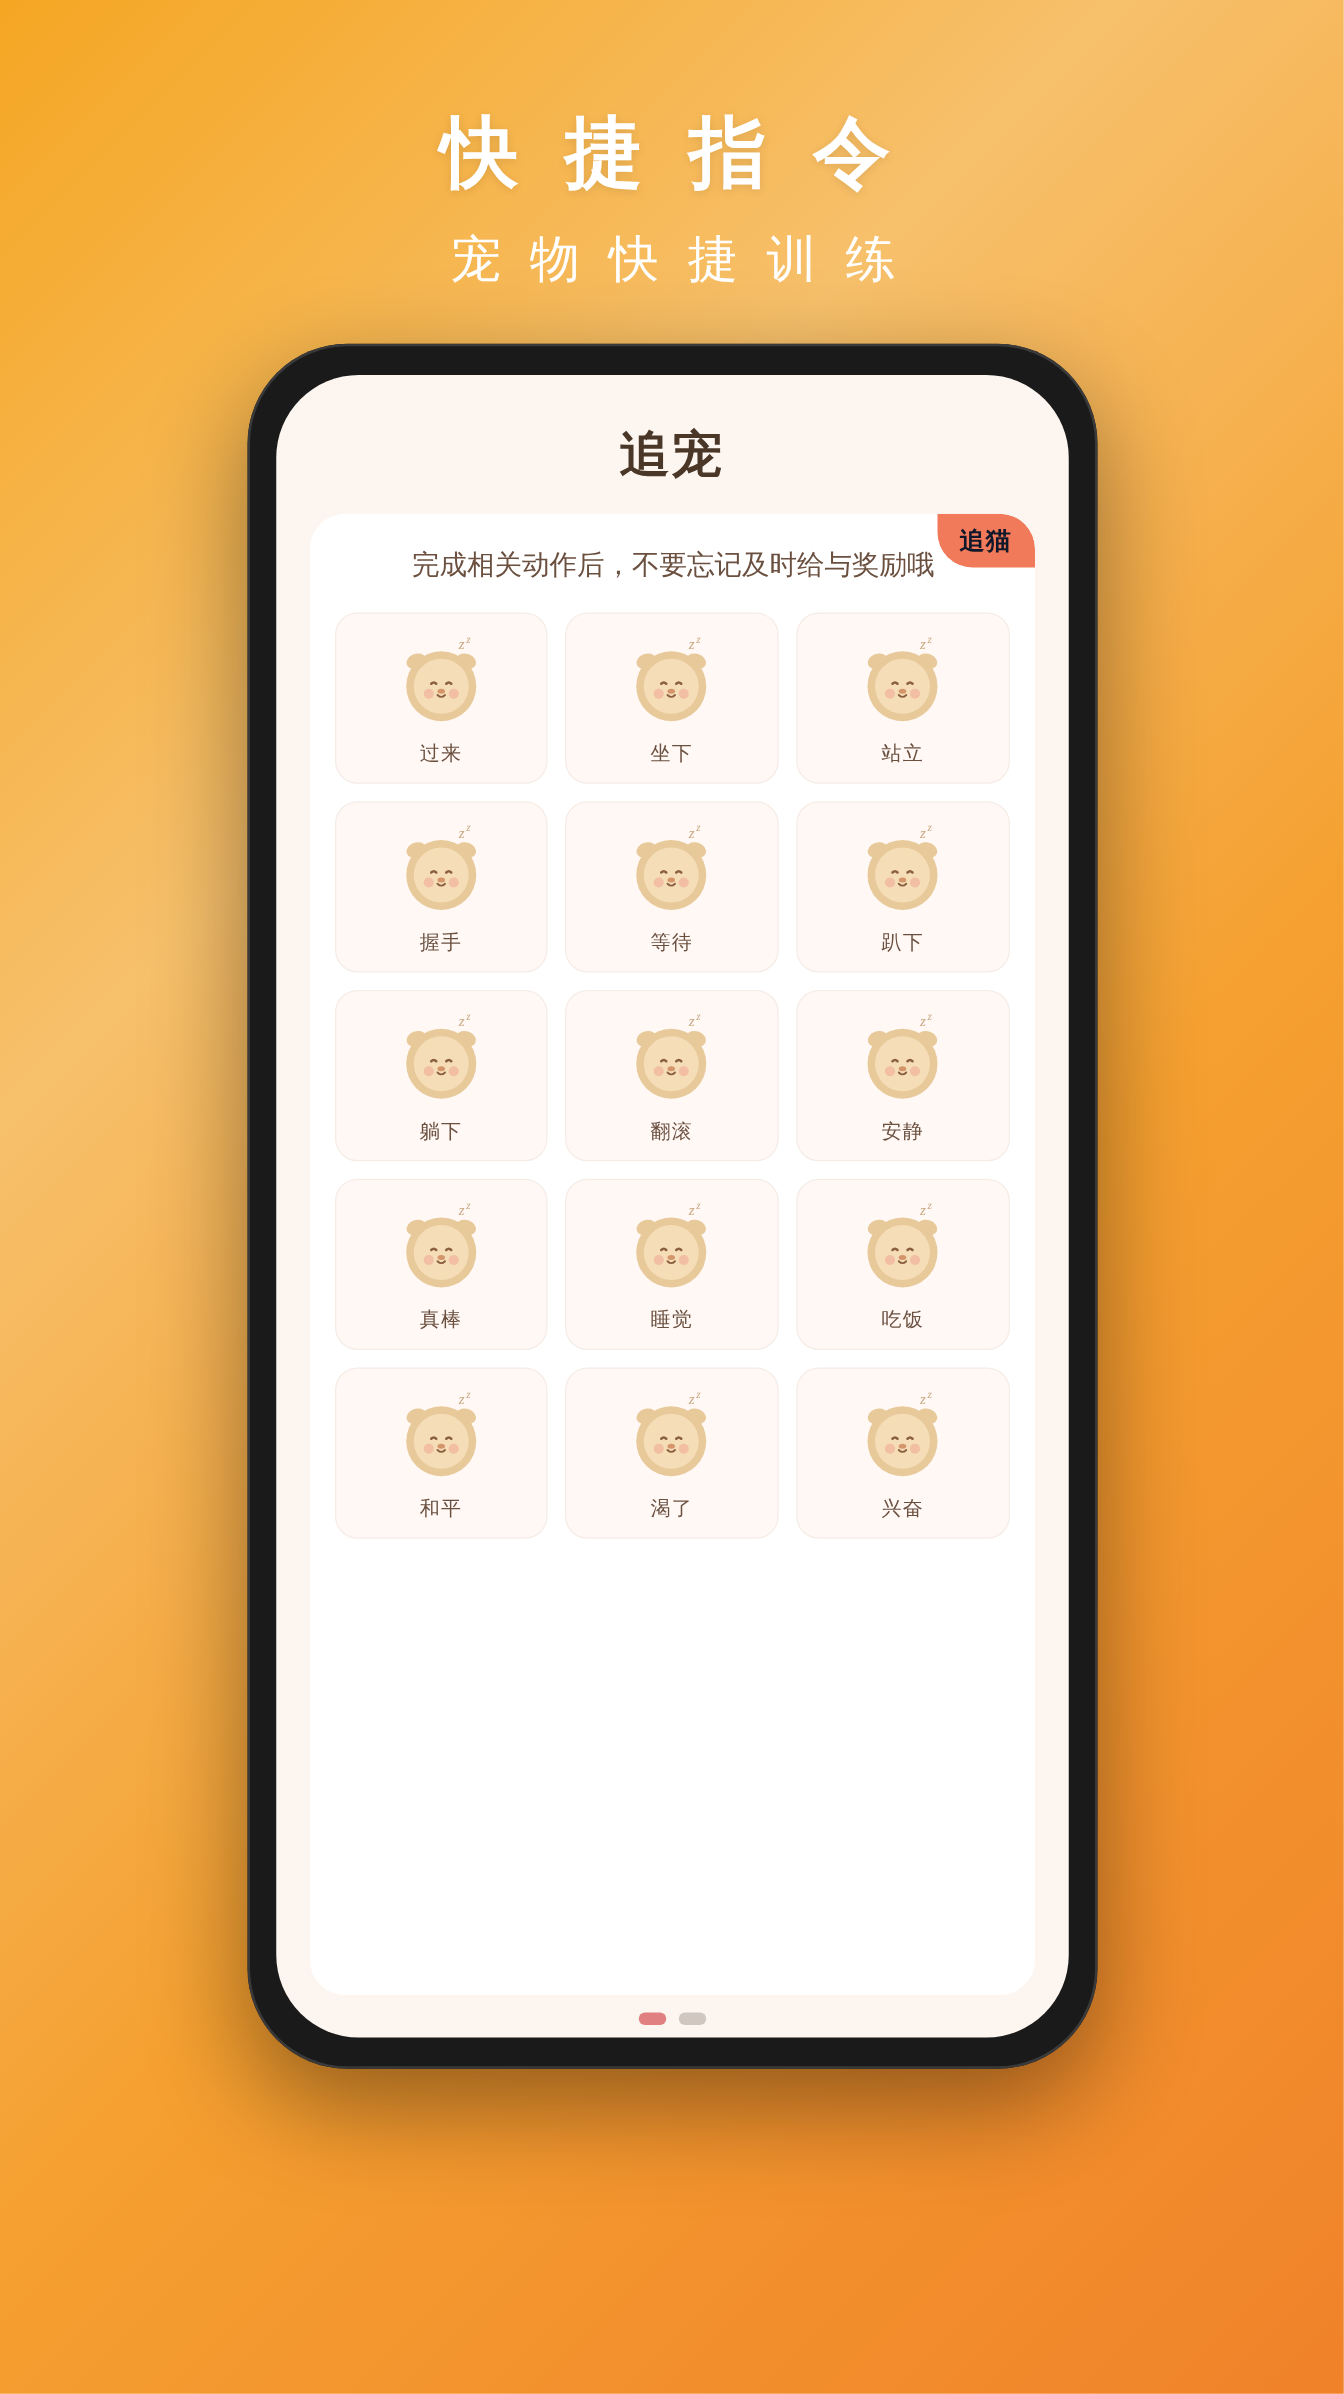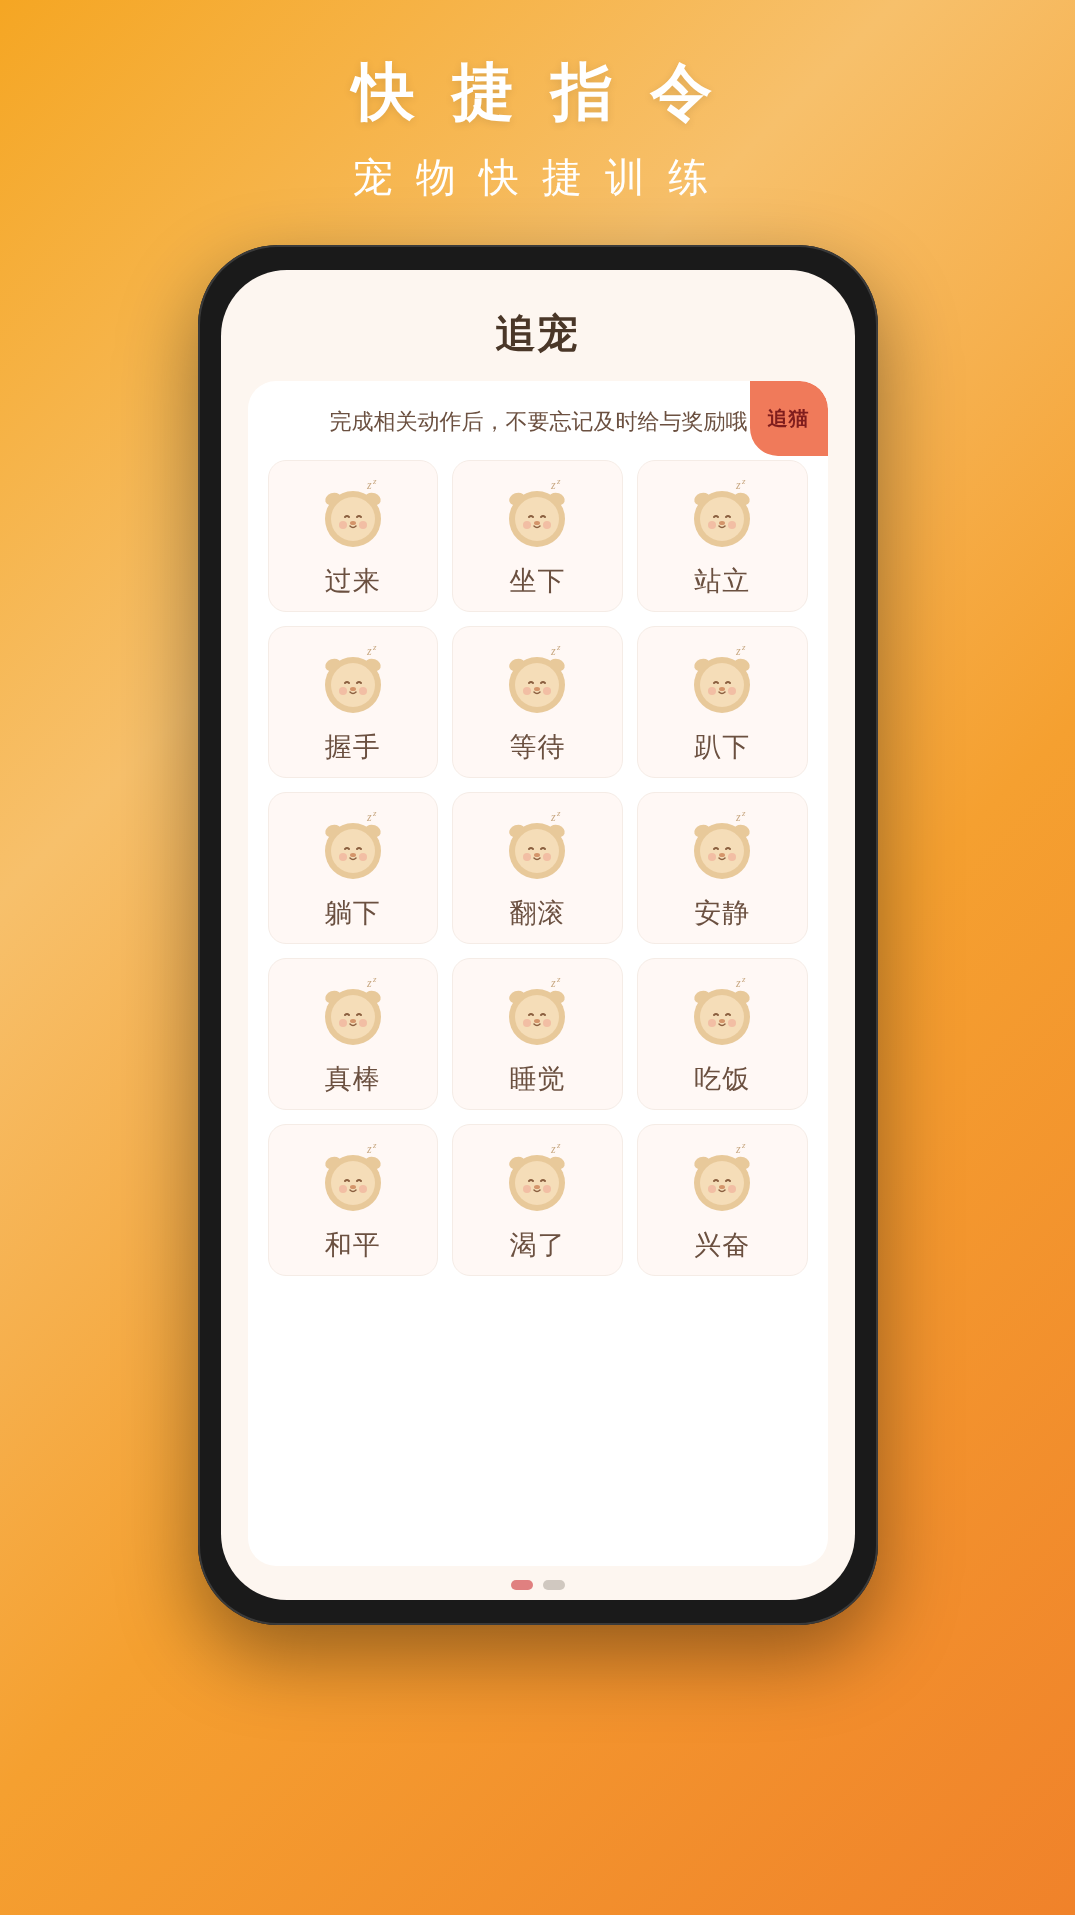--- a/index.html
+++ b/index.html
@@ -8,22 +8,22 @@
       height: 1915px;
       background: linear-gradient(135deg, #f5a623 0%, #f7c06b 30%, #f5a030 60%, #f0822a 100%);
       display: flex;
       flex-direction: column;
       align-items: center;
       justify-content: flex-start;
       font-family: 'PingFang SC', 'Microsoft YaHei', sans-serif;
       overflow: hidden;
     }
     .header {
-      text-align: left;
-      padding-top: 50px;
+      text-align: right;
+      padding-top: 80px;
       margin-bottom: 40px;
     }
     .header-title {
       font-size: 62px;
       font-weight: bold;
       color: white;
       letter-spacing: 10px;
       text-shadow: 0 2px 8px rgba(0,0,0,0.1);
       margin-bottom: 16px;
     }
@@ -77,24 +77,24 @@
       color: #6b5040;
       margin-bottom: 18px;
       line-height: 1.5;
       padding: 4px 60px 4px 10px;
     }
     .tag-badge {
       position: absolute;
       top: 0;
       right: 0;
       background: #f07a5a;
-      color: #7f1d1d;
+      color: #0f172a;
       font-size: 20px;
       font-weight: bold;
-      padding: 24px 18px;
+      padding: 8px 18px;
       border-radius: 0 28px 0 28px;
       letter-spacing: 1px;
     }
     .grid {
       display: grid;
       grid-template-columns: repeat(3, 1fr);
       gap: 14px;
     }
     .grid-item {
       background: #fff8f5;
@@ -110,21 +110,21 @@
       width: 80px;
       height: 80px;
       position: relative;
       margin-bottom: 8px;
     }
     .pet-icon svg {
       width: 80px;
       height: 80px;
     }
     .item-label {
-      font-size: 27px;
+      font-size: 16px;
       color: #6b5040;
       text-align: left;
       letter-spacing: 1px;
     }
     .pagination {
       display: flex;
       gap: 10px;
       align-items: center;
       justify-content: center;
       margin-top: 14px;

